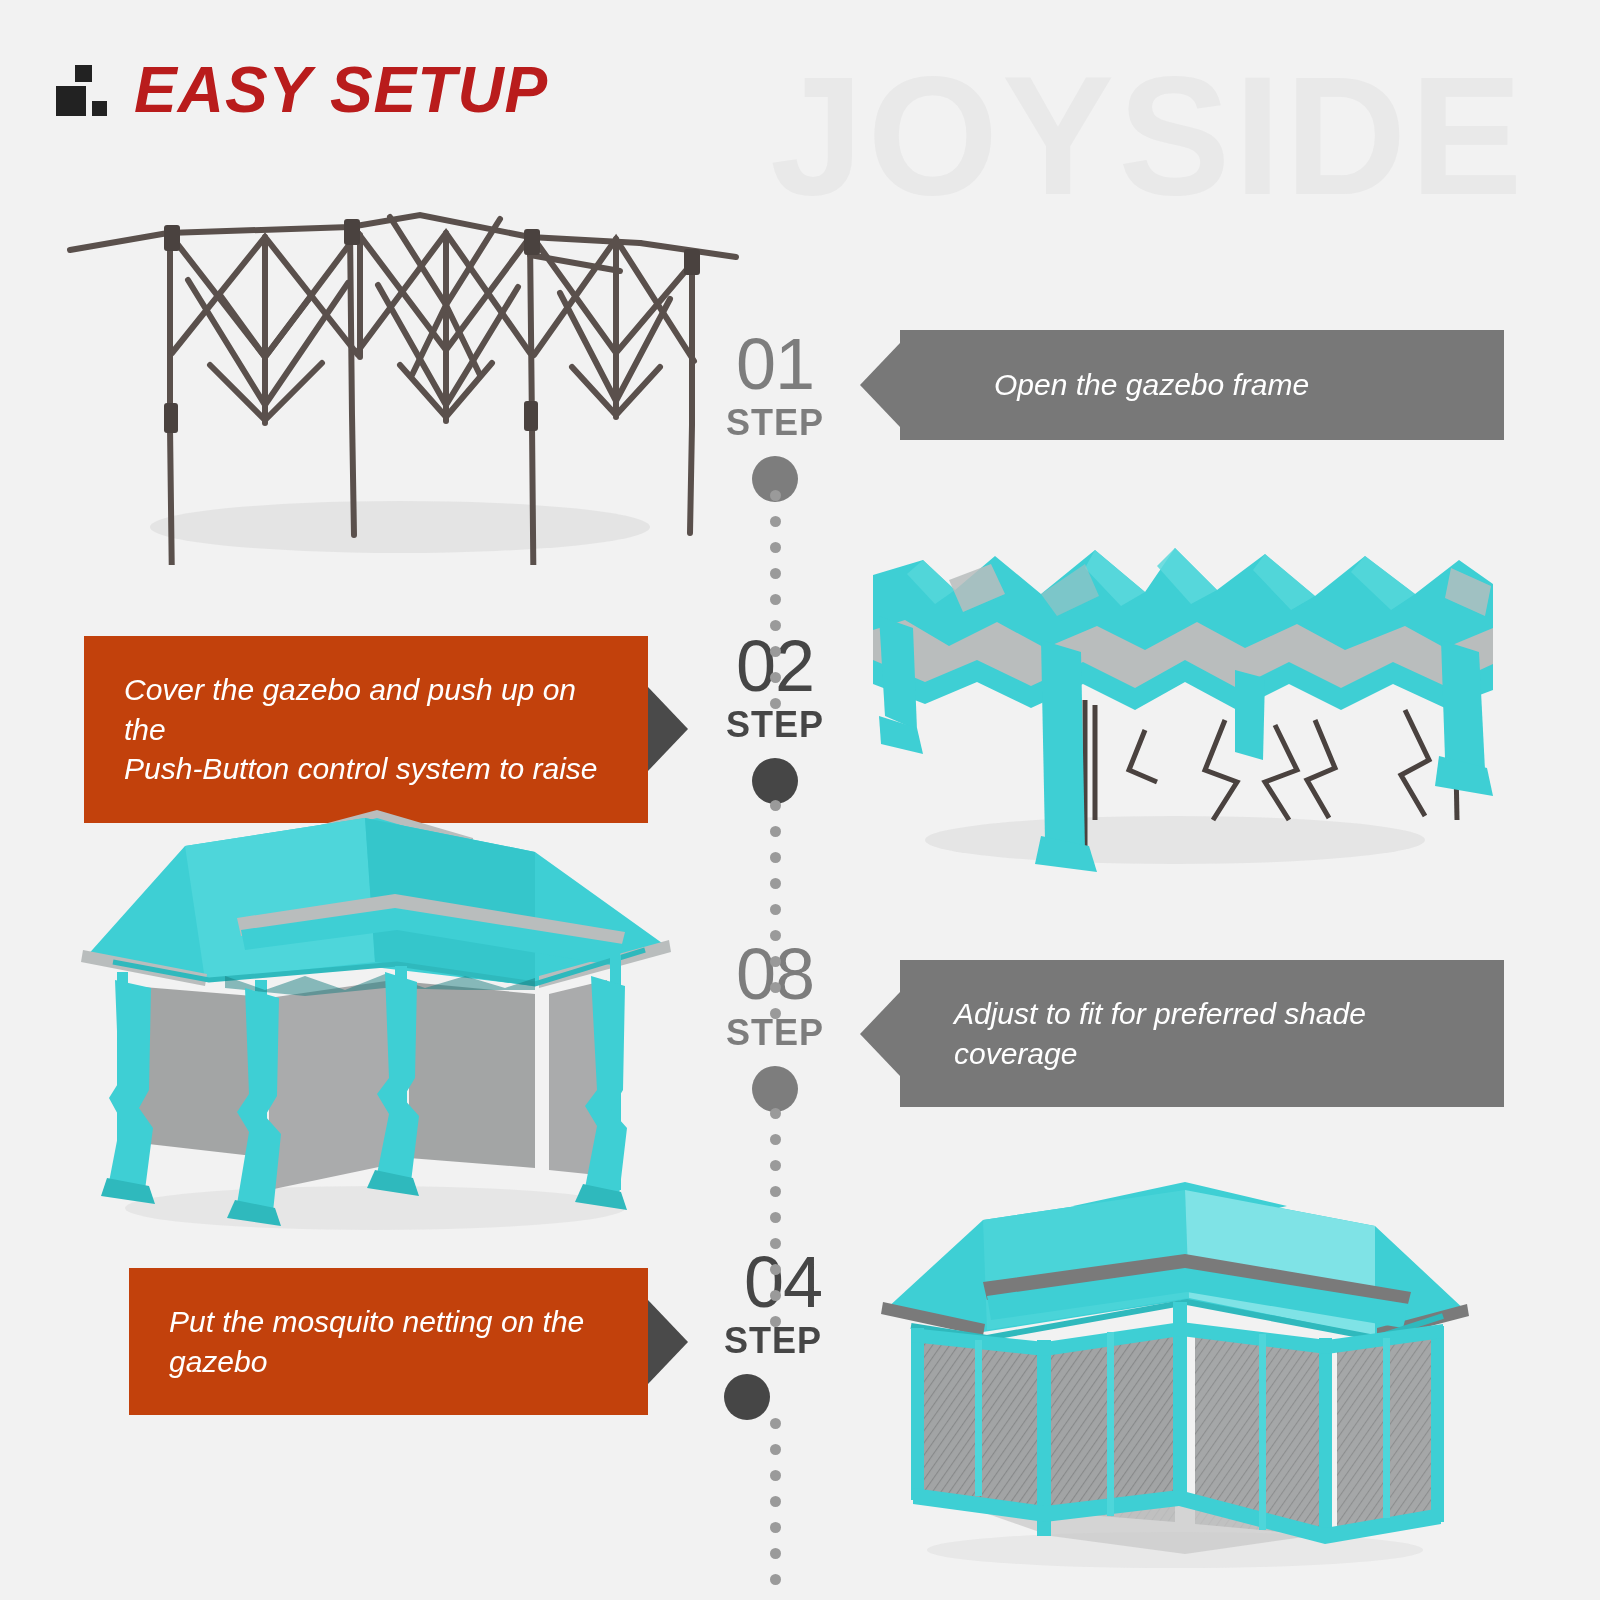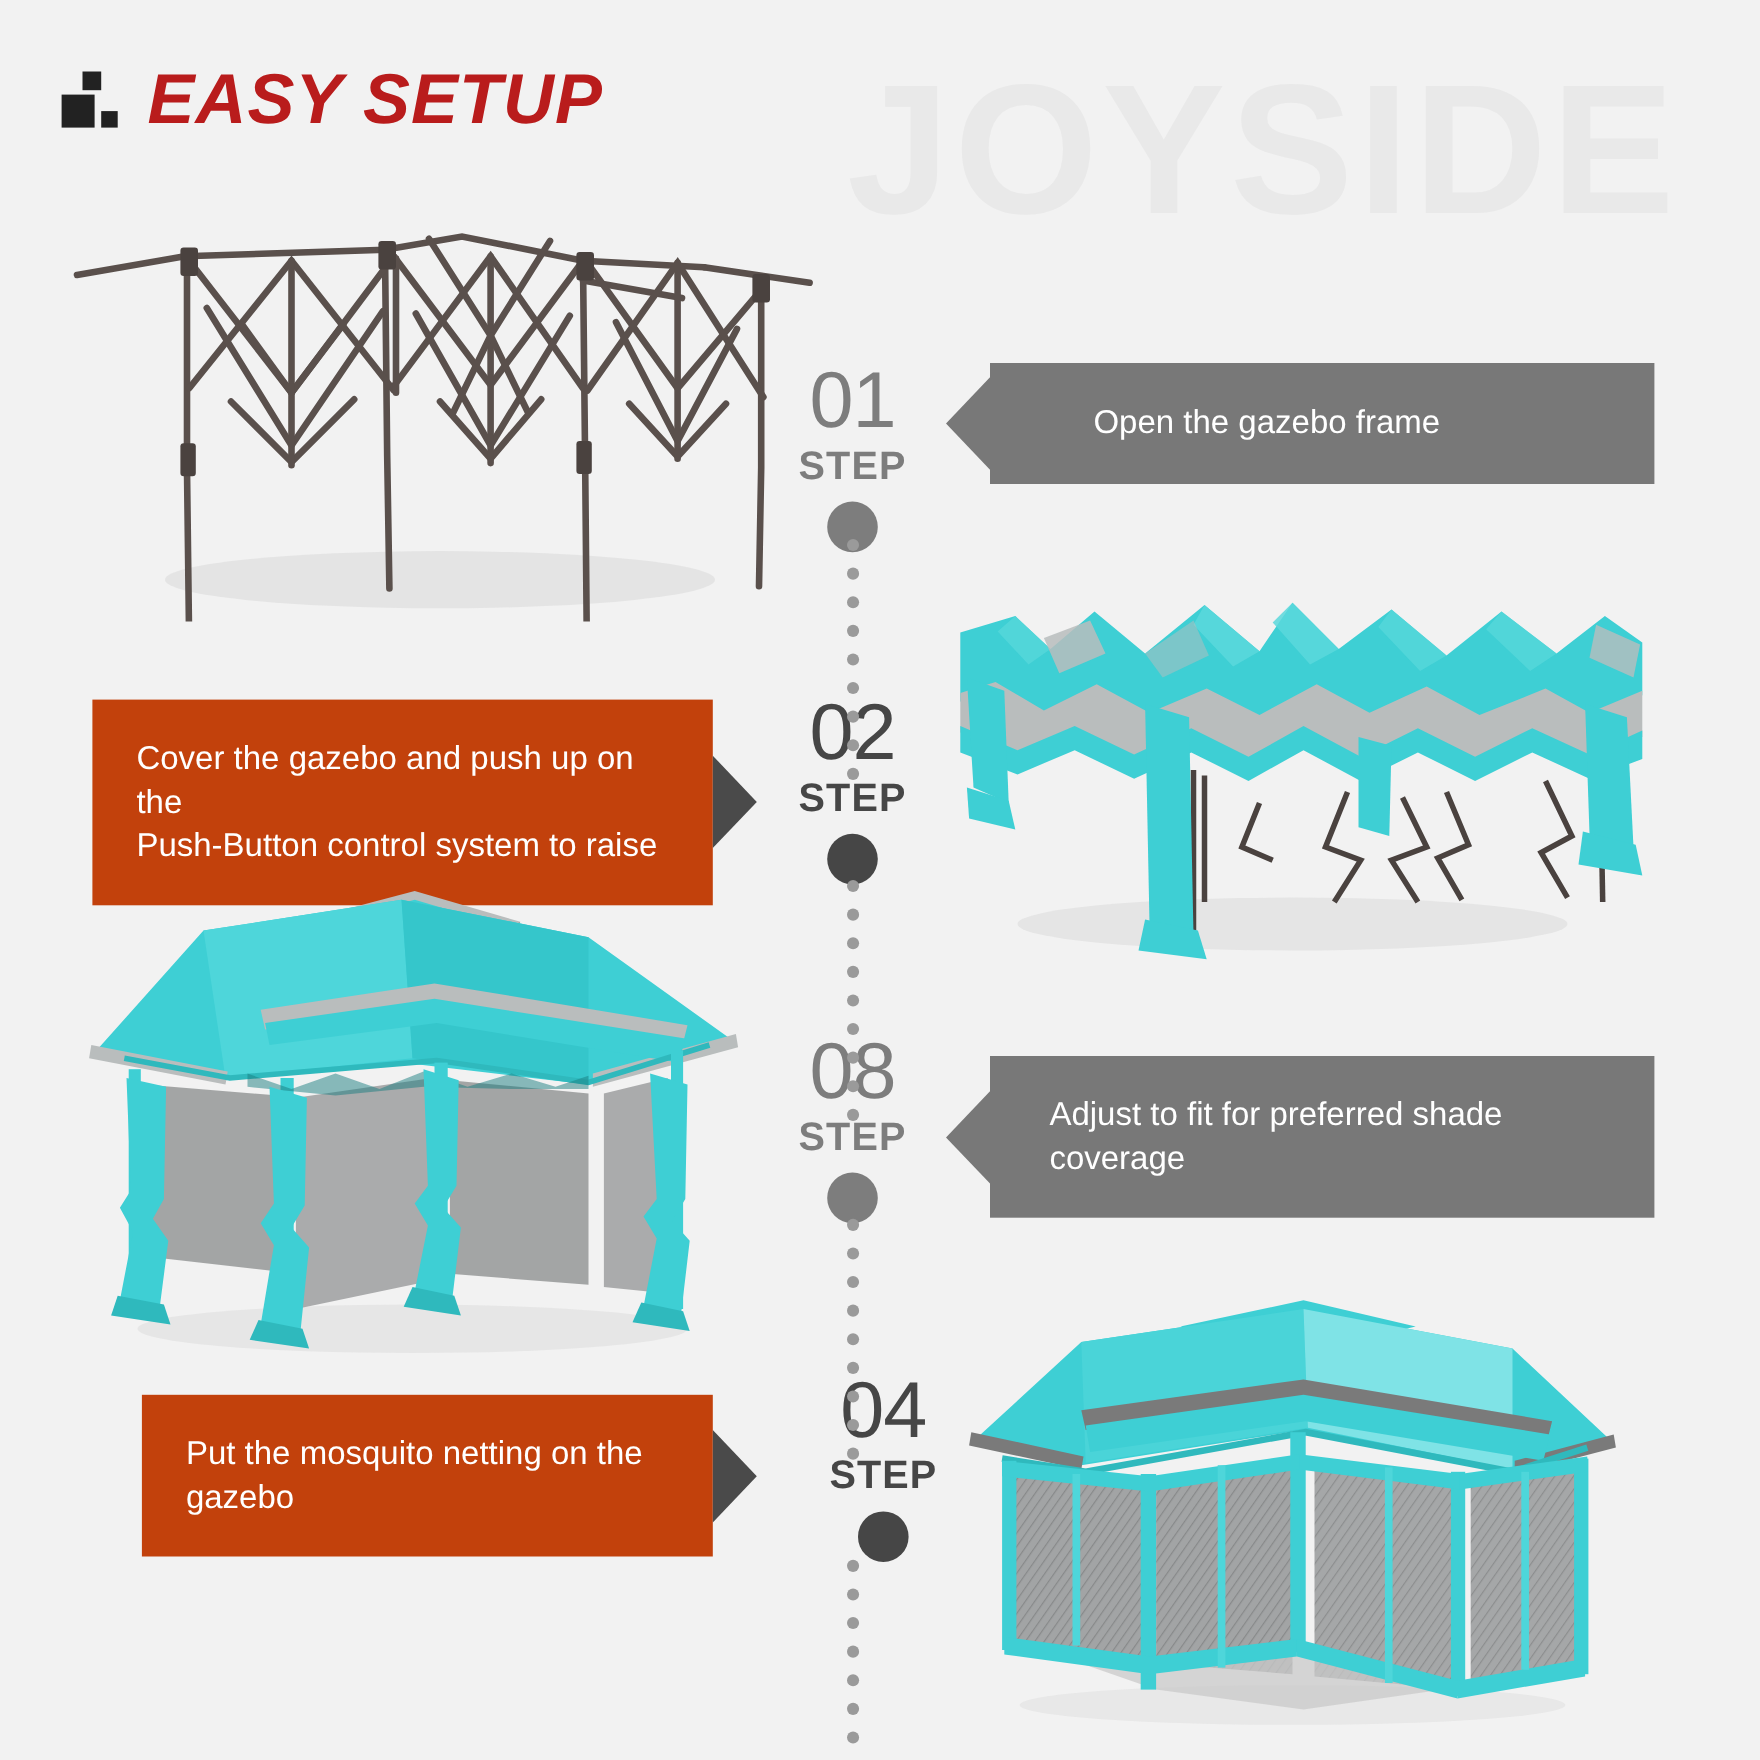--- a/index.html
+++ b/index.html
@@ -39,21 +39,21 @@
   .step-marker { position: absolute; text-align: center; width: 150px; }
   .step-num { font-size: 72px; font-weight: 400; line-height: 0.95; letter-spacing: -1px; }
   .step-word { font-size: 36px; font-weight: 700; letter-spacing: 1px; margin-top: 4px; }
   .step-bullet { width: 46px; height: 46px; border-radius: 50%; margin: 12px auto 0; }
   .tone-light .step-num, .tone-light .step-word { color: #7d7d7d; }
   .tone-light .step-bullet { background: #7d7d7d; }
   .tone-dark .step-num, .tone-dark .step-word { color: #464646; }
   .tone-dark .step-bullet { background: #464646; }
 
   
-  .callout { position: absolute; display: flex; align-items: flex-start; }
+  .callout { position: absolute; display: flex; align-items: flex-start; font-style: italic; }
   .callout .body {
     position: relative; display: flex; align-items: center;
     color: #ffffff; font-size: 30px; line-height: 1.32;
     padding: 34px 40px;
   }
   .callout.light .body { background: #787878; }
   .callout.dark  .body { background: #c2410c; }
 
   
   .callout .notch { position: absolute; top: 50%; width: 0; height: 0; }
@@ -337,21 +337,21 @@
 
       <g fill="#4ed6da">
         <rect x="120" y="190" width="7" height="156"></rect>
         <rect x="252" y="182" width="7" height="184"></rect>
         <rect x="404" y="184" width="7" height="196"></rect>
         <rect x="528" y="188" width="7" height="180"></rect>
       </g>
     </svg>
   </div>
 
-  <div class="step-marker tone-dark" style="left:728px; top:1248px;">
+  <div class="step-marker tone-dark" style="left:672px; top:1248px;text-align:right;">
     <div class="step-num">04</div>
     <div class="step-word">STEP</div>
     <div class="step-bullet"></div>
   </div>
 
   <div class="callout dark point-right" style="left:84px; top:1268px; width:564px;">
     <div class="body" style="width:100%; min-height:112px;margin-left:45px;">
       <span class="notch"></span>
       <span>Put the mosquito netting on the gazebo</span>
       <span class="shadow"></span>

